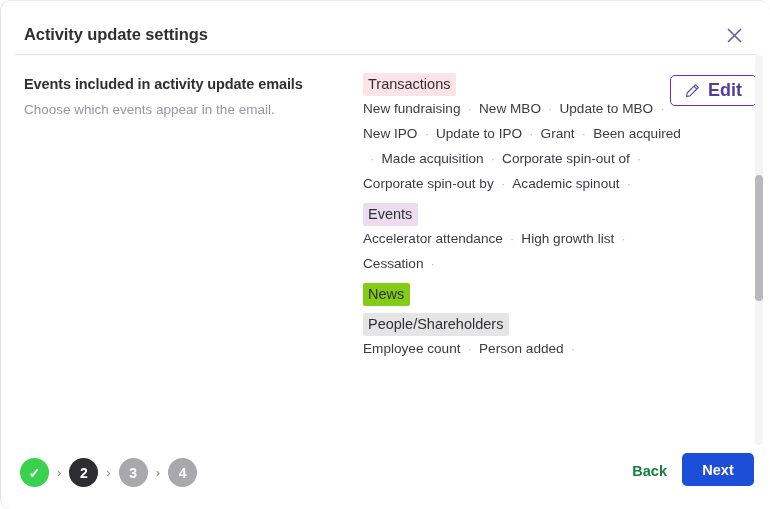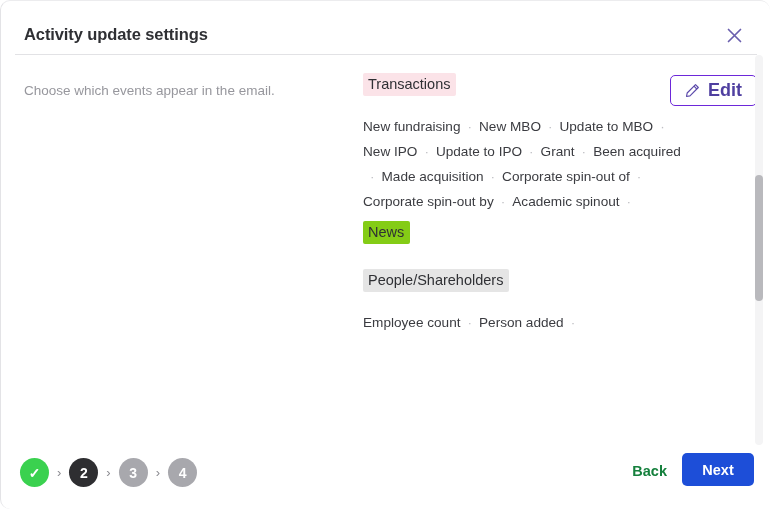--- a/index.html
+++ b/index.html
@@ -119,21 +119,21 @@
     box-sizing: border-box;
   }
   .edit-btn svg { display: block; }
 
   .cat-tag {
     display: inline-block;
     font-size: 14.5px;
     color: #2f3034;
     padding: 2px 6px 3px 5px;
     border-radius: 2px;
-    margin-bottom: 18px;
+    margin-bottom: 0;
     margin-top: 7px;
     line-height: 18px;
   }
   .cat-group:first-child .cat-tag { margin-top: 0; }
 
   .chip-row {
     font-size: 0;
     max-width: 330px;
   }
   .chip {
@@ -251,35 +251,37 @@
       <svg width="19" height="19" viewBox="0 0 19 19" fill="none">
         <path d="M3.5 3.5 L15.5 15.5 M15.5 3.5 L3.5 15.5" stroke="#6a5fae" stroke-width="1.7" stroke-linecap="round"></path>
       </svg>
     </div>
   </div>
   <div class="header-divider"></div>
 
   <div class="body">
 
     <div class="left-col">
+      <div class="section-heading">Events included in activity update emails</div>
       <div class="section-sub">Choose which events appear in the email.</div>
     </div>
 
     <button class="edit-btn">
       <span>
         <svg width="15" height="15" viewBox="0 0 16 16" fill="none">
           <path d="M11.2 1.8 L14.2 4.8 L5.3 13.7 L1.6 14.4 L2.3 10.7 Z" stroke="#5d4bab" stroke-width="1.25" stroke-linejoin="round"></path>
           <path d="M9.6 3.4 L12.6 6.4" stroke="#5d4bab" stroke-width="1.25"></path>
         </svg>
       </span>
       <span>Edit</span>
     </button>
 
     <div class="right-col" id="categories-root">
         <div class="cat-group"><span class="cat-tag" style="background: rgb(251, 227, 232);">Transactions</span><div class="chip-row"><span class="chip">New fundraising</span><span class="sep">·</span><span class="chip">New MBO</span><span class="sep">·</span><span class="chip">Update to MBO</span><span class="sep">·</span><span class="chip">New IPO</span><span class="sep">·</span><span class="chip">Update to IPO</span><span class="sep">·</span><span class="chip">Grant</span><span class="sep">·</span><span class="chip">Been acquired</span><span class="sep">·</span><span class="chip">Made acquisition</span><span class="sep">·</span><span class="chip">Corporate spin-out of</span><span class="sep">·</span><span class="chip">Corporate spin-out by</span><span class="sep">·</span><span class="chip">Academic spinout</span><span class="sep">·</span></div></div>
+        <div class="cat-group"><span class="cat-tag" style="background: rgb(235, 220, 239);">Events</span><div class="chip-row"><span class="chip">Accelerator attendance</span><span class="sep">·</span><span class="chip">High growth list</span><span class="sep">·</span><span class="chip">Cessation</span><span class="sep">·</span></div></div>
         <div class="cat-group"><span class="cat-tag" style="background: #84cc16;">News</span></div>
         <div class="cat-group"><span class="cat-tag" style="background: #e5e5e5;">People/Shareholders</span><div class="chip-row"><span class="chip">Employee count</span><span class="sep">·</span><span class="chip">Person added</span><span class="sep">·</span></div></div>
       </div>
 
     <div class="scroll-track"></div>
     <div class="scroll-thumb"></div>
   </div>
 
   <div class="footer">
     <div class="steps" id="steps-root">

